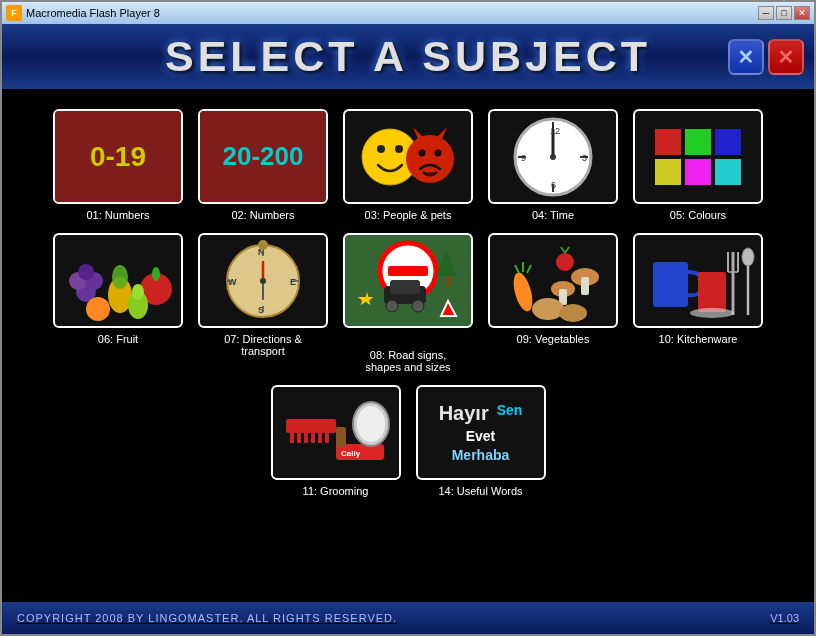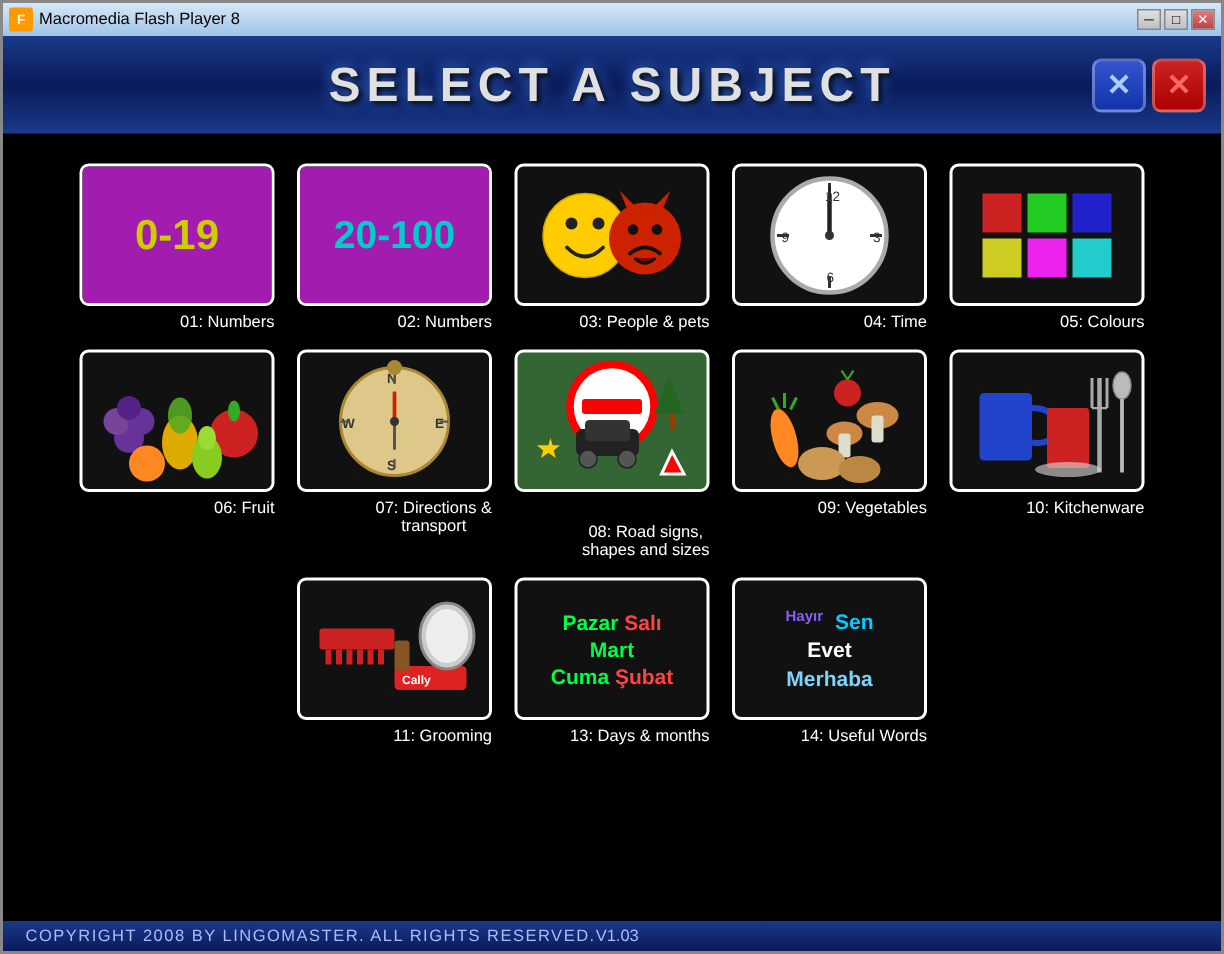--- a/index.html
+++ b/index.html
@@ -78,21 +78,21 @@
     .app-header {
       background: linear-gradient(to bottom, #1a3a8a, #0a1a5a, #1a3a8a);
       height: 65px;
       display: flex;
       align-items: center;
       justify-content: center;
       position: relative;
     }
 
     .header-title {
-      font-size: 32px;
+      font-size: 43px;
       font-weight: bold;
       color: #e0e0e0;
       letter-spacing: 4px;
       text-shadow: 2px 2px 4px #000, 0 0 10px #4488ff;
       font-family: 'Arial Black', Arial, sans-serif;
     }
 
     .header-corner-buttons {
       position: absolute;
       right: 10px;
@@ -136,21 +136,21 @@
 
     .subjects-row {
       display: flex;
       gap: 15px;
       justify-content: center;
     }
 
     .subject-item {
       display: flex;
       flex-direction: column;
-      align-items: flex-end;
+      align-items: center;
       cursor: pointer;
     }
 
     .subject-thumb {
       width: 130px;
       height: 95px;
       border: 2px solid white;
       border-radius: 6px;
       background: #111;
       display: flex;
@@ -163,21 +163,21 @@
     .subject-label {
       color: white;
       font-size: 11px;
       margin-top: 5px;
       text-align: center;
       font-family: Arial, sans-serif;
     }
 
     
     .thumb-01 {
-      background: #a21caf;
+      background: #7f1d1d;
       display: flex;
       flex-direction: column;
       align-items: center;
       justify-content: center;
       width: 100%;
       height: 100%;
     }
 
     .thumb-01-text {
       font-size: 28px;
@@ -189,24 +189,26 @@
     .thumb-02-text {
       font-size: 26px;
       font-weight: bold;
       color: #00cccc;
       font-family: 'Arial Black', Arial, sans-serif;
     }
 
     
     .app-footer {
       background: linear-gradient(to bottom, #1a3a8a, #0a1a5a);
-      height: 20px;
-      display: flex;
-      align-items: center;
+      height: 32px;
+      display: flex;
+      align-items: center;
+      justify-content: space-between;
       padding: 0 15px;
+      text-decoration: underline;
     }
 
     .footer-copyright {
       color: #aabbff;
       font-size: 11px;
       letter-spacing: 1px;
       text-transform: uppercase;
     }
 
     .footer-version {
@@ -300,21 +302,21 @@
               <div class="thumb-01">
                 <span class="thumb-01-text">0-19</span>
               </div>
             </div>
             <span class="subject-label">01: Numbers</span>
           </div>
 
           <div class="subject-item">
             <div class="subject-thumb">
               <div class="thumb-01">
-                <span class="thumb-02-text">20-100</span>
+                <span class="thumb-02-text">20-200</span>
               </div>
             </div>
             <span class="subject-label">02: Numbers</span>
           </div>
 
           <div class="subject-item">
             <div class="subject-thumb">
 
               <svg width="100" height="80" viewBox="0 0 100 80">
 
@@ -527,36 +529,26 @@
                 <rect x="60" y="38" width="10" height="20" rx="2" fill="#885522"></rect>
 
                 <ellipse cx="95" cy="35" rx="18" ry="22" fill="#ccc" stroke="#888" stroke-width="2"></ellipse>
                 <ellipse cx="95" cy="35" rx="14" ry="18" fill="#eee"></ellipse>
               </svg>
             </div>
             <span class="subject-label">11: Grooming</span>
           </div>
 
 
-          <div class="subject-item">
-            <div class="subject-thumb">
-              <div class="days-thumb">
-                <span style="color:#00ff44; font-size:14px; font-weight:bold; font-family:Arial;">Pazar <span style="color:#ff4444;">Salı</span></span>
-                <span style="color:#00ff44; font-size:14px; font-weight:bold; font-family:Arial;">Mart</span>
-                <span style="color:#00ff44; font-size:14px; font-weight:bold; font-family:Arial;">Cuma <span style="color:#ff4444;">Şubat</span></span>
-              </div>
-            </div>
-            <span class="subject-label">13: Days &amp; months</span>
-          </div>
 
           <div class="subject-item">
             <div class="subject-thumb">
               <div class="words-thumb">
                 <div style="display:flex; gap:8px;">
-                  <span style="color:#8b5cf6; font-size:10px; font-weight:bold;">Hayır</span>
+                  <span style="color:#e5e5e5; font-size:20px; font-weight:bold;">Hayır</span>
                   <span style="color:#00ccff; font-size:14px; font-weight:bold;">Sen</span>
                 </div>
                 <div style="display:flex; gap:8px;">
                   <span style="color:#ffffff; font-size:14px; font-weight:bold;">Evet</span>
                 </div>
                 <div style="display:flex; gap:8px;">
                   <span style="color:#7dd3fc; font-size:14px; font-weight:bold;">Merhaba</span>
                 </div>
               </div>
             </div>

